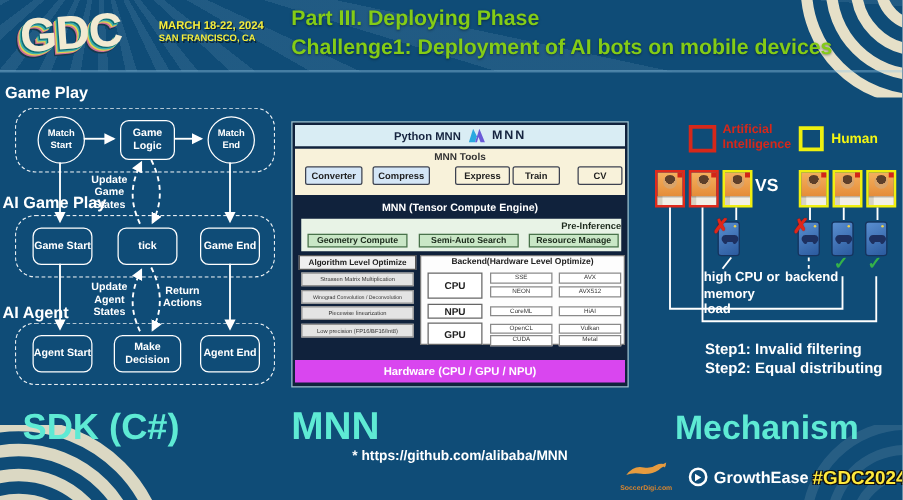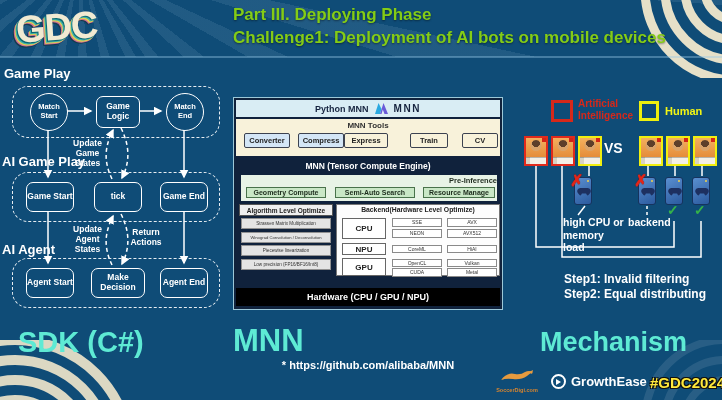--- a/index.html
+++ b/index.html
@@ -51,21 +51,21 @@
   #algo-panel .algo-title{position:absolute;left:0;top:0;width:94px;height:12px;background:#efefef;border:1px solid #555;
     box-sizing:border-box;display:flex;align-items:center;justify-content:center;font-size:6.5px;font-weight:700;color:#222;}
   .algo-item{position:absolute;left:2px;width:90px;height:11px;background:#e4e4e4;border:1px solid #919191;box-sizing:border-box;
     display:flex;align-items:center;justify-content:center;font-size:4.6px;color:#333;text-align:center;}
   #backend-panel{left:102px;top:106px;width:164px;height:72px;background:#fdfdfd;border:1px solid #777;box-sizing:border-box;}
   #backend-panel .be-title{position:absolute;left:0;top:1px;width:100%;text-align:center;font-size:6.8px;font-weight:700;color:#222;}
   .be-big{position:absolute;left:5px;width:44px;background:#fff;border:1.2px solid #666;box-sizing:border-box;
     display:flex;align-items:center;justify-content:center;font-size:8px;font-weight:700;color:#222;}
   .be-chip{position:absolute;width:50px;height:8.5px;background:#fff;border:1px solid #8a8a8a;box-sizing:border-box;
     display:flex;align-items:center;justify-content:center;font-size:5px;color:#333;}
-  #hw-bar{left:2px;top:190px;width:264px;height:18px;background:#000000;display:flex;align-items:center;justify-content:center;
+  #hw-bar{left:2px;top:190px;width:264px;height:18px;background:#d946ef;display:flex;align-items:center;justify-content:center;
     color:#fff;font-weight:700;font-size:9px;}
   #mnn-footnote{left:233px;top:359px;width:270px;text-align:center;color:#fff;font-size:11px;font-weight:600;}
 
   
   .legend-box{box-sizing:border-box;background:transparent;}
   #legend-ai-box{left:551px;top:100px;width:22px;height:22px;border:3px solid #d6281a;}
   #legend-ai-label{left:578px;top:98px;width:58px;color:#d6281a;font-weight:700;font-size:10px;line-height:1.15;}
   #legend-human-box{left:639px;top:101px;width:20px;height:20px;border:3px solid #eef00e;}
   #legend-human-label{left:665px;top:105px;color:#f4f613;font-weight:700;font-size:11px;}
   .pcard{position:absolute;top:136px;width:24px;height:30px;box-sizing:border-box;
@@ -126,20 +126,24 @@
   <svg class="abs" style="left:600px;top:340px;width:122px;height:60px" viewBox="0 0 122 60">
     <g fill="none" stroke="#ffffff" stroke-width="8" opacity="0.10">
       <circle cx="125" cy="80" r="40"></circle>
         <circle cx="125" cy="80" r="60"></circle>
         <circle cx="125" cy="80" r="80"></circle>
     </g>
   </svg>
   <div class="abs" id="divider"></div>
 
   <div class="abs" id="gdc-logo">GDC</div>
+  <div class="abs" id="dates">
+    <div class="date-line" style="font-size:9px;">MARCH 18-22, 2024</div>
+    <div class="date-line" style="font-size:7.5px;">SAN FRANCISCO, CA</div>
+  </div>
   <div class="abs title-line" style="left:233px;top:5px;">Part III. Deploying Phase</div>
   <div class="abs title-line" style="left:233px;top:28px;">Challenge1: Deployment of AI bots on mobile devices</div>
 
   <div class="abs sec-label" style="left:4px;top:66px;">Game Play</div>
   <div class="abs dashed-box" style="left:12px;top:86px;width:206px;height:50px;"></div>
   <div class="abs node-circle" style="left:30px;top:93px;">Match Start</div>
   <div class="abs node-rect" style="left:96px;top:96px;width:42px;height:30px;">Game Logic</div>
   <div class="abs node-circle" style="left:166px;top:93px;">Match End</div>
 
   <div class="abs edge-label" style="left:69px;top:138px;width:37px;">Update Game States</div>
@@ -168,21 +172,21 @@
         <path d="M0 11 L3.5 0 L6.5 6 L5 11 Z" fill="#2aa9e0"></path>
         <path d="M5 11 L8.5 0 L13 11 L9.5 11 L7.8 6.5 L6.5 11 Z" fill="#6a5bd8"></path>
       </svg>
       <span id="mnn-logo-text">MNN</span>
     </div>
 
     <div class="abs" id="mnn-tools">
       <div class="tools-title">MNN Tools</div>
       <div class="tool-btn tool-blue" style="left:8px;width:46px;">Converter</div>
       <div class="tool-btn tool-blue" style="left:62px;width:46px;">Compress</div>
-      <div class="tool-btn tool-cream" style="left:108px;width:44px;">Express</div>
+      <div class="tool-btn tool-cream" style="left:128px;width:44px;">Express</div>
       <div class="tool-btn tool-cream" style="left:174px;width:38px;">Train</div>
       <div class="tool-btn tool-cream" style="left:226px;width:36px;">CV</div>
     </div>
 
     <div class="abs" id="engine-title">MNN (Tensor Compute Engine)</div>
 
     <div class="abs" id="pre-inf">
       <div class="pi-title">Pre-Inference</div>
       <div class="pi-btn" style="left:5px;width:80px;">Geometry Compute</div>
       <div class="pi-btn" style="left:94px;width:80px;">Semi-Auto Search</div>

